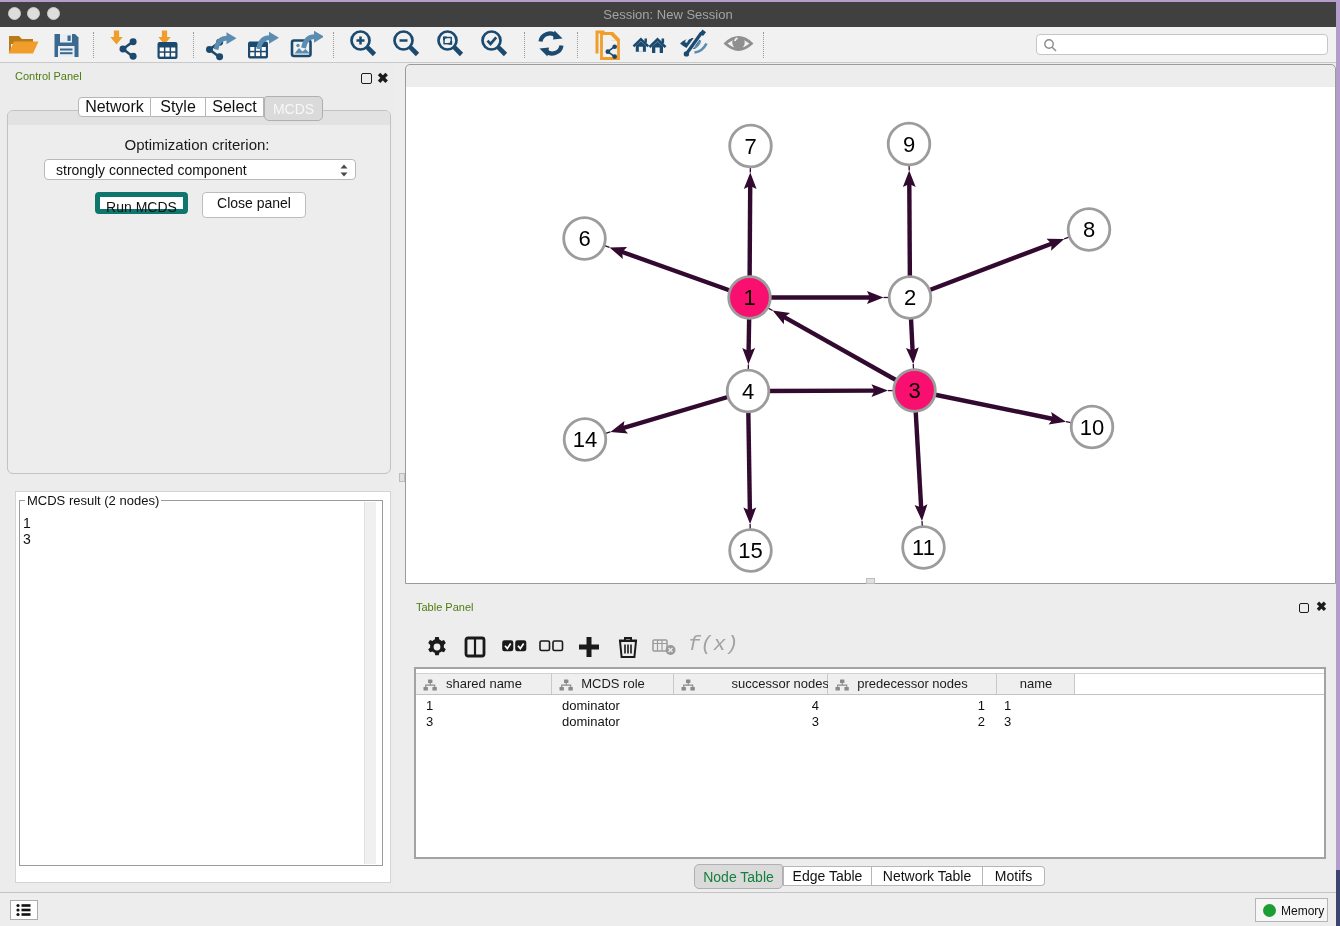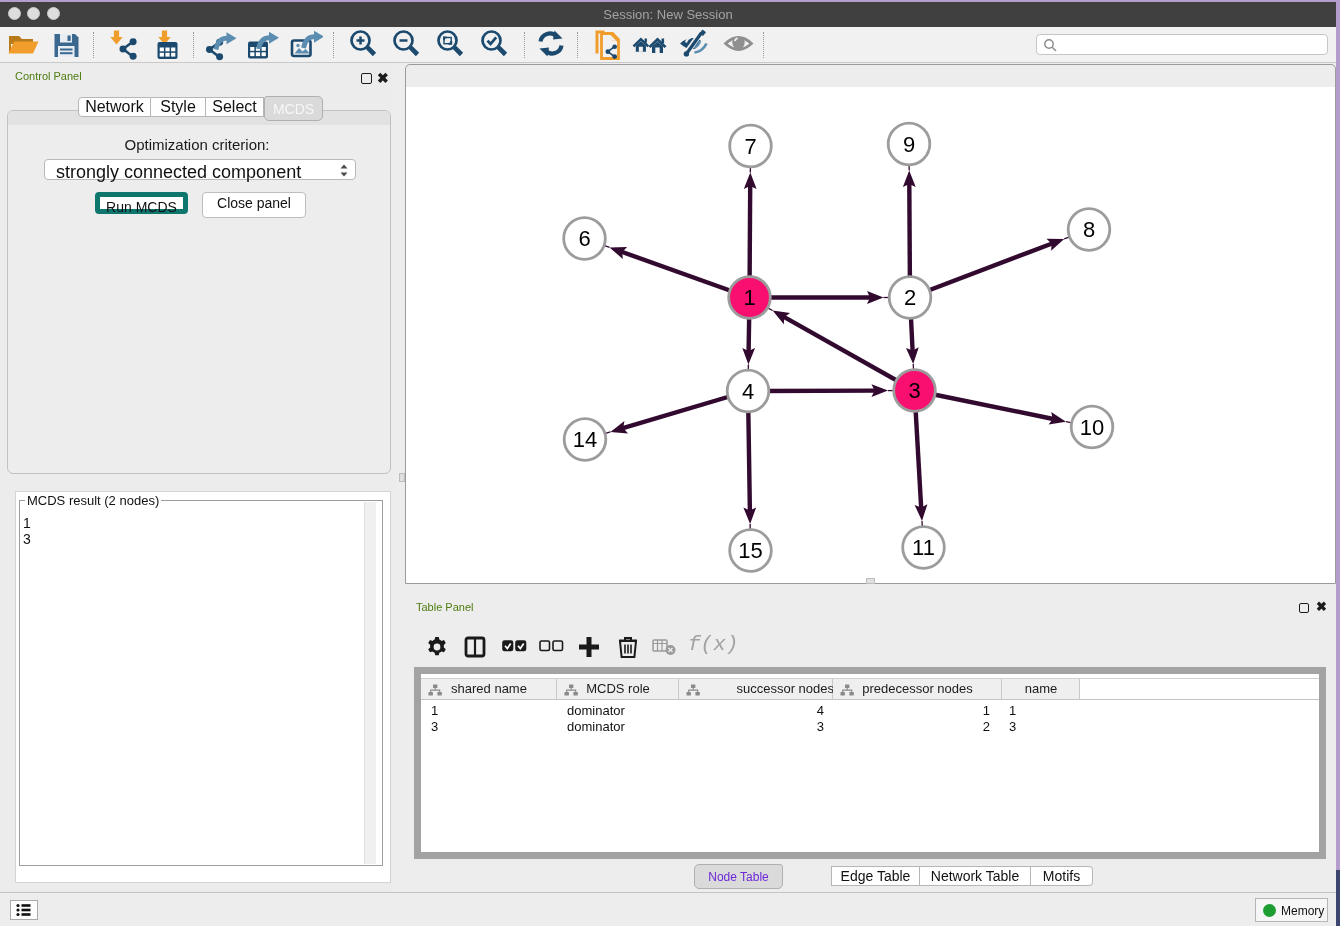--- a/index.html
+++ b/index.html
@@ -198,21 +198,21 @@
   <div class="abs" style="left:78px;top:34px;height:20px;display:flex;font-size:16px;">
     <div style="width:73px;background:#fefefe;border:1px solid #b6b6b6;border-radius:4px 0 0 4px;display:flex;align-items:center;justify-content:center;color:#111;">Network</div>
     <div style="width:55px;background:#fefefe;border:1px solid #b6b6b6;border-left:none;display:flex;align-items:center;justify-content:center;color:#111;">Style</div>
     <div style="width:58px;background:#fefefe;border:1px solid #b6b6b6;border-left:none;display:flex;align-items:center;justify-content:center;color:#111;">Select</div>
     </div>
   <div class="abs" style="left:264px;top:33px;width:59px;height:25px;background:#dadada;border:1px solid #b0b0b0;border-radius:3px 5px 5px 5px;display:flex;align-items:center;justify-content:center;color:#f7f7f7;font-size:14px;">MCDS</div>
 
   <div class="abs" style="left:0;top:73px;width:394px;text-align:center;font-size:15px;color:#1a1a1a;">Optimization criterion:</div>
 
   <div class="abs" style="left:44px;top:96px;width:312px;height:21px;background:#ffffff;border:1px solid #b9b9b9;border-radius:4px;">
-    <div class="abs" style="left:11px;top:2px;font-size:18px;color:#111;">strongly connected component</div>
+    <div class="abs" style="left:11px;top:2px;font-size:14px;color:#111;">strongly connected component</div>
     <svg class="abs" style="right:6px;top:3px;" width="10" height="15" viewBox="0 0 10 15">
       <path d="M1.5 5.5 L5 1.5 L8.5 5.5 Z M1.5 9.5 L5 13.5 L8.5 9.5 Z" fill="#4a4a4a"></path>
     </svg>
   </div>
 
   <div class="abs" style="left:95px;top:129px;width:93px;height:22px;background:#fff;border:5px solid #0f766e;border-radius:4px;text-align:center;font-size:14px;color:#111;line-height:20px;">Run MCDS</div>
   <div class="abs" style="left:202px;top:129px;width:104px;height:26px;background:#fff;border:1px solid #bdbdbd;border-radius:4px;text-align:center;font-size:14px;color:#111;line-height:20px;">Close panel</div>
 
   <div class="abs" style="left:15px;top:428px;width:376px;height:392px;background:#ffffff;border:1px solid #d4d4d4;"></div>
 
@@ -332,21 +332,21 @@
         </svg></div>
       <div class="abs" style="left:247px;top:5px;"><svg width="26" height="20" viewBox="0 0 26 20">
 <rect x="1" y="3" width="14" height="11" rx="1" fill="none" stroke="#9a9a9a" stroke-width="1.5"></rect>
 <path d="M1 6.5 h14 M5.5 3 v11 M10 3 v11" stroke="#9a9a9a" stroke-width="1.2"></path>
 <circle cx="18.5" cy="13" r="5" fill="#9a9a9a"></circle>
 <path d="M16.5 11 l4 4 m0 -4 l-4 4" stroke="#ededed" stroke-width="1.4"></path>
         </svg></div>
       <div class="abs" style="left:283px;top:1px;font-family:Liberation Mono, monospace;font-style:italic;font-size:21px;color:#a2a2a2;">f(x)</div>
     </div>
 
-  <div class="abs" style="left:9px;top:74px;width:912px;height:192px;background:#fff;border:7px solid #a3a3a3;">
+  <div class="abs" style="left:9px;top:74px;width:912px;height:192px;background:#fff;border:2px solid #a3a3a3;">
     <div id="thead" style="position:relative;top:4px;height:22px;border-top:1px solid #d2d2d2;border-bottom:1px solid #c3c3c3;font-size:13px;color:#1c1c1c;">
         <div class="abs" style="left:0px;top:0;width:136px;height:20px;background:#efefef;border-right:1px solid #c9c9c9;"></div>
         <svg class="abs" style="left:7px;top:5px;" width="14" height="12" viewBox="0 0 14 12">
           <rect x="5" y="0.5" width="4.4" height="3.4" rx="0.5" fill="#8a8a8a"></rect>
           <rect x="0.5" y="8" width="4.4" height="3.4" rx="0.5" fill="#8a8a8a"></rect>
           <rect x="9.4" y="8" width="4.4" height="3.4" rx="0.5" fill="#8a8a8a"></rect>
           <path d="M7.2 3.9 v2.2 M2.7 8 V6.1 h9 V8" stroke="#8a8a8a" stroke-width="1.1" fill="none"></path>
         </svg>
         <div class="abs" style="left:0px;top:2px;width:136px;text-align:center;">shared name</div>
         <div class="abs" style="left:136px;top:0;width:122px;height:20px;background:#efefef;border-right:1px solid #c9c9c9;"></div>
@@ -383,22 +383,22 @@
         <div class="abs" style="left:412px;top:3px;width:157px;text-align:right;">1</div>
         <div class="abs" style="left:588px;top:3px;">1</div>
         <div class="abs" style="left:10px;top:19px;">3</div>
         <div class="abs" style="left:146px;top:19px;">dominator</div>
         <div class="abs" style="left:258px;top:19px;width:145px;text-align:right;">3</div>
         <div class="abs" style="left:412px;top:19px;width:157px;text-align:right;">2</div>
         <div class="abs" style="left:588px;top:19px;">3</div>
       </div>
   </div>
 
-  <div class="abs" style="left:289px;top:271px;width:89px;height:25px;background:#dadada;border:1px solid #b0b0b0;border-radius:5px 3px 5px 5px;display:flex;align-items:center;justify-content:center;color:#6d28d9;font-size:12px;">Node Table</div>
-  <div class="abs" style="left:378px;top:273px;height:20px;display:flex;font-size:14px;margin-left:48px;">
+  <div class="abs" style="left:289px;top:271px;width:89px;height:25px;background:#dadada;border:1px solid #b0b0b0;border-radius:5px 3px 5px 5px;display:flex;align-items:center;justify-content:center;color:#15803d;font-size:14px;">Node Table</div>
+  <div class="abs" style="left:378px;top:273px;height:20px;display:flex;font-size:14px;">
     <div style="width:89px;background:#fff;border:1px solid #b6b6b6;display:flex;align-items:center;justify-content:center;color:#111;">Edge Table</div>
     <div style="width:111px;background:#fff;border:1px solid #b6b6b6;border-left:none;display:flex;align-items:center;justify-content:center;color:#111;">Network Table</div>
     <div style="width:62px;background:#fff;border:1px solid #b6b6b6;border-left:none;border-radius:0 4px 4px 0;display:flex;align-items:center;justify-content:center;color:#111;">Motifs</div>
   </div>
 </div>
 
 <div class="abs" style="left:0;top:892px;width:1336px;height:34px;background:#ededed;border-top:1px solid #c4c4c4;">
   <div class="abs" style="left:10px;top:7px;width:28px;height:20px;background:#fdfdfd;border:1px solid #ababab;">
     <svg width="26" height="18" viewBox="0 0 26 18">
       <circle cx="7" cy="4.5" r="1.6" fill="#111"></circle>

